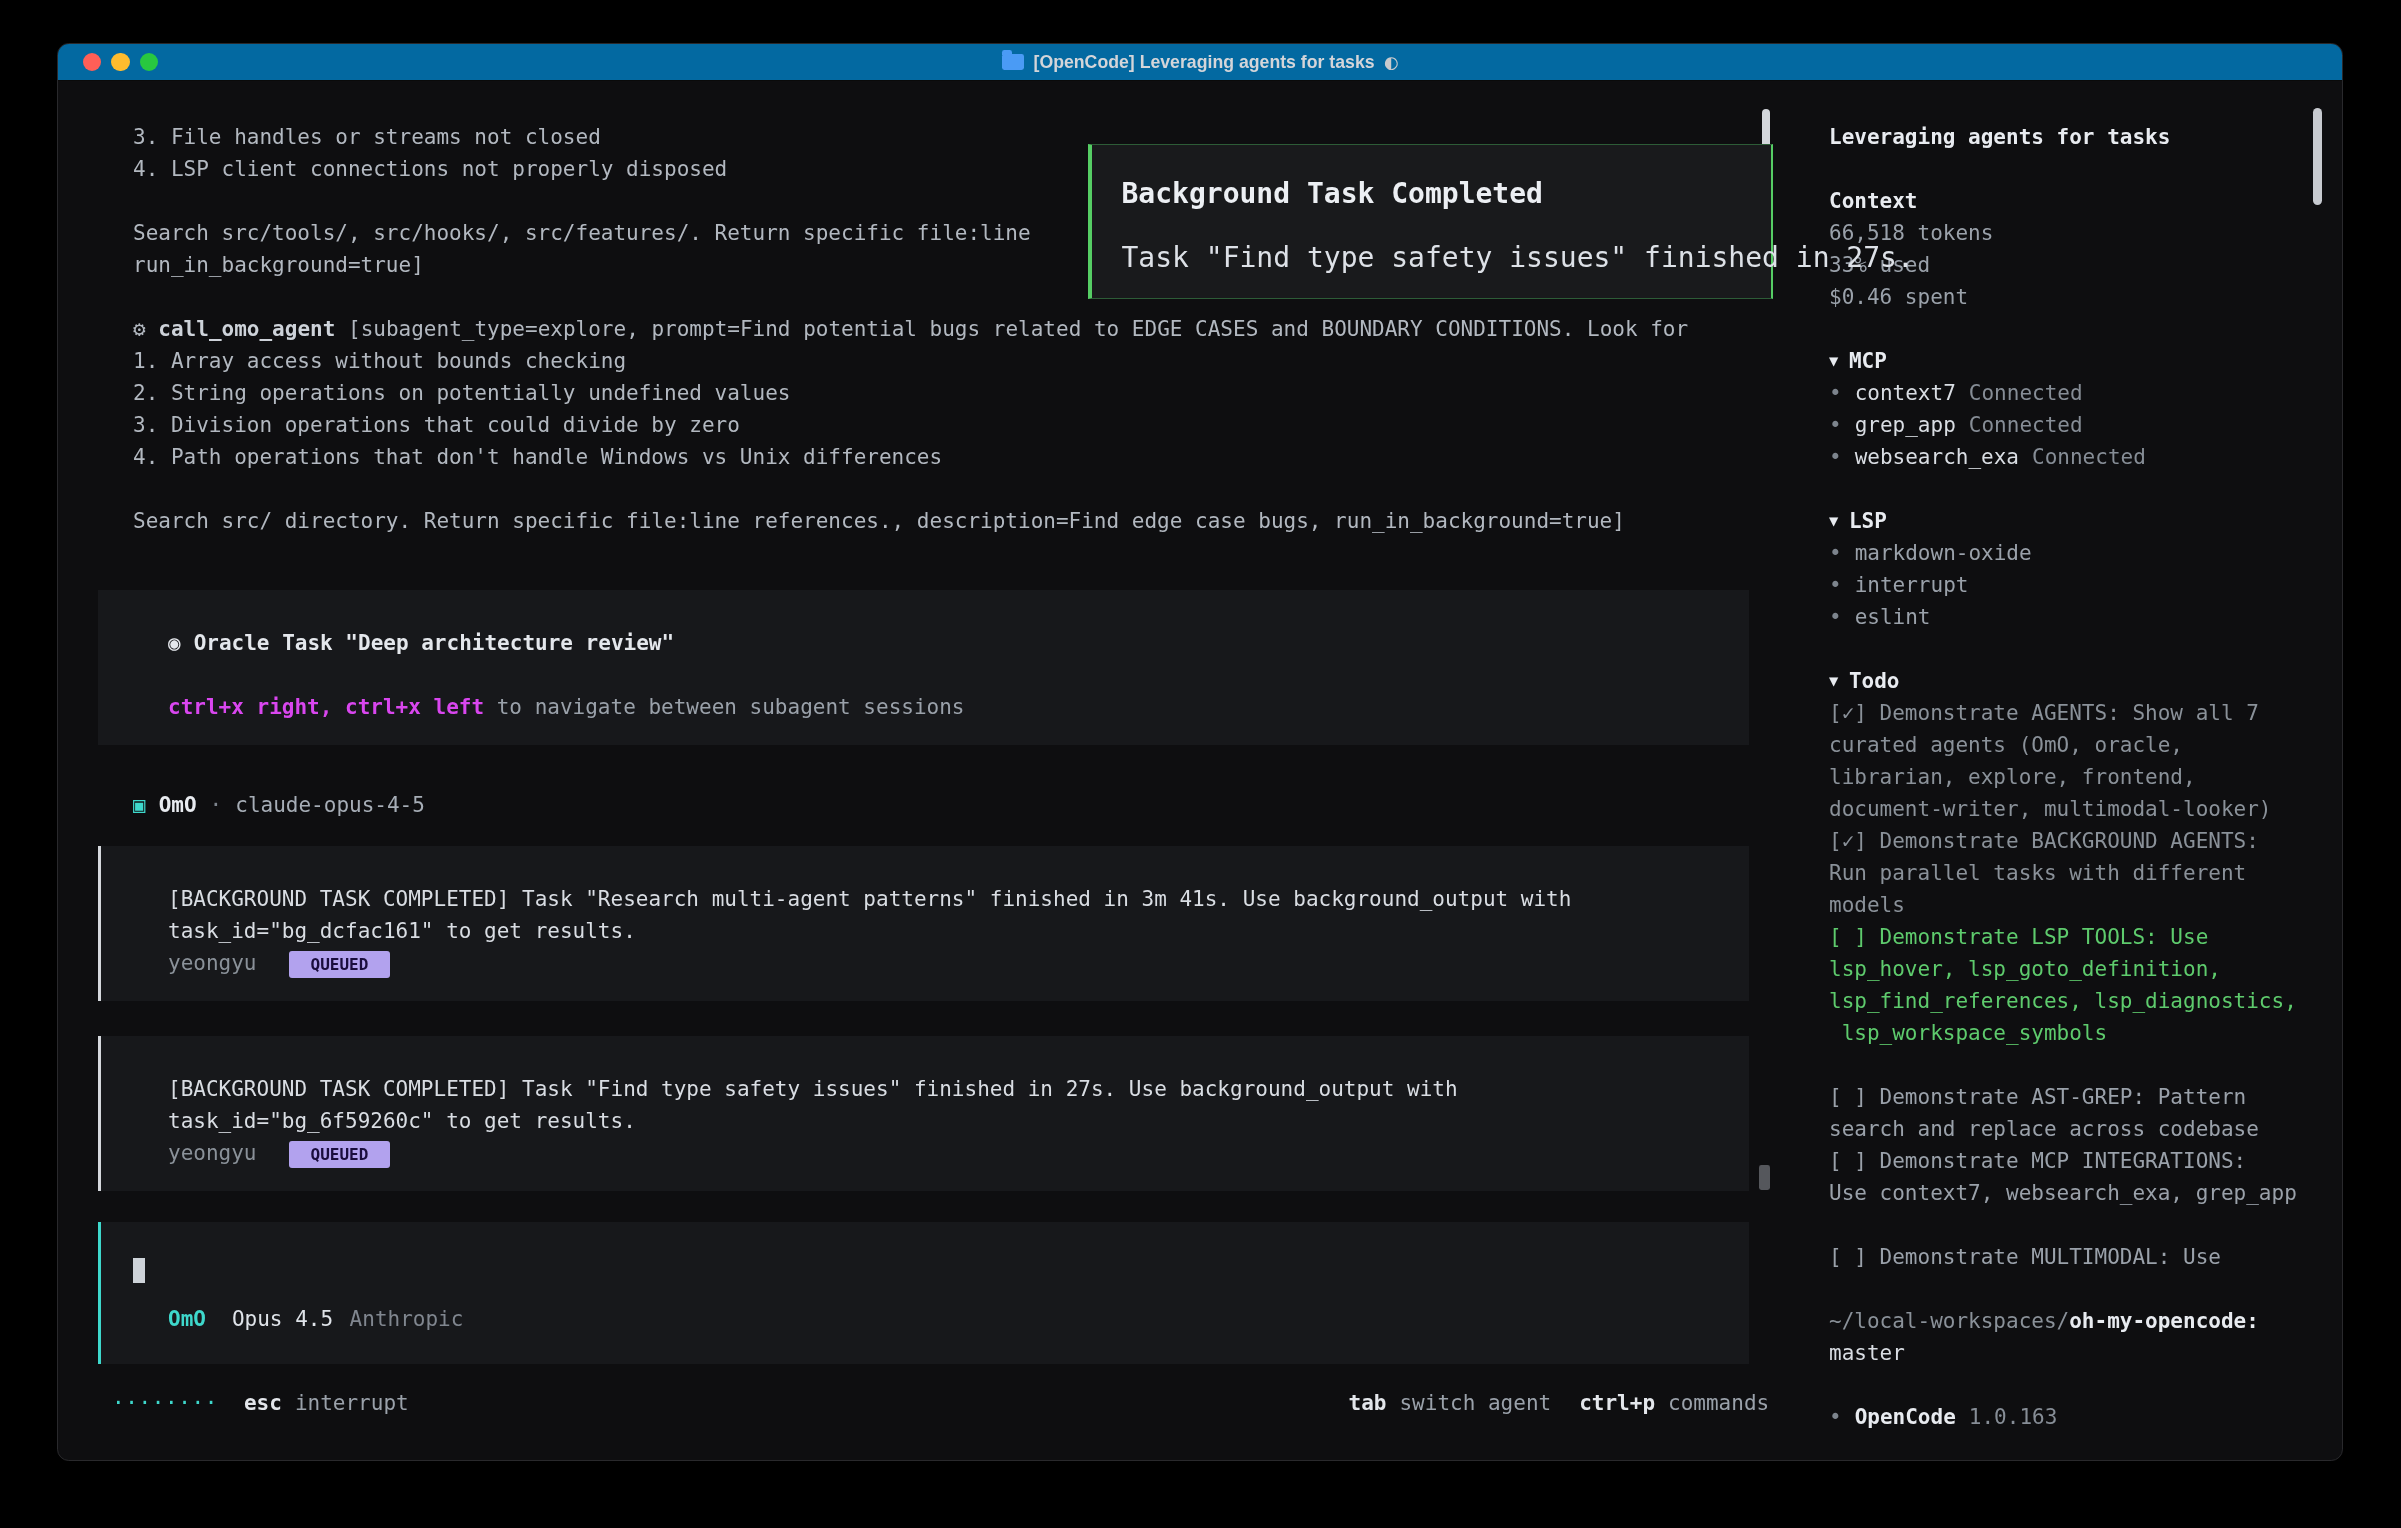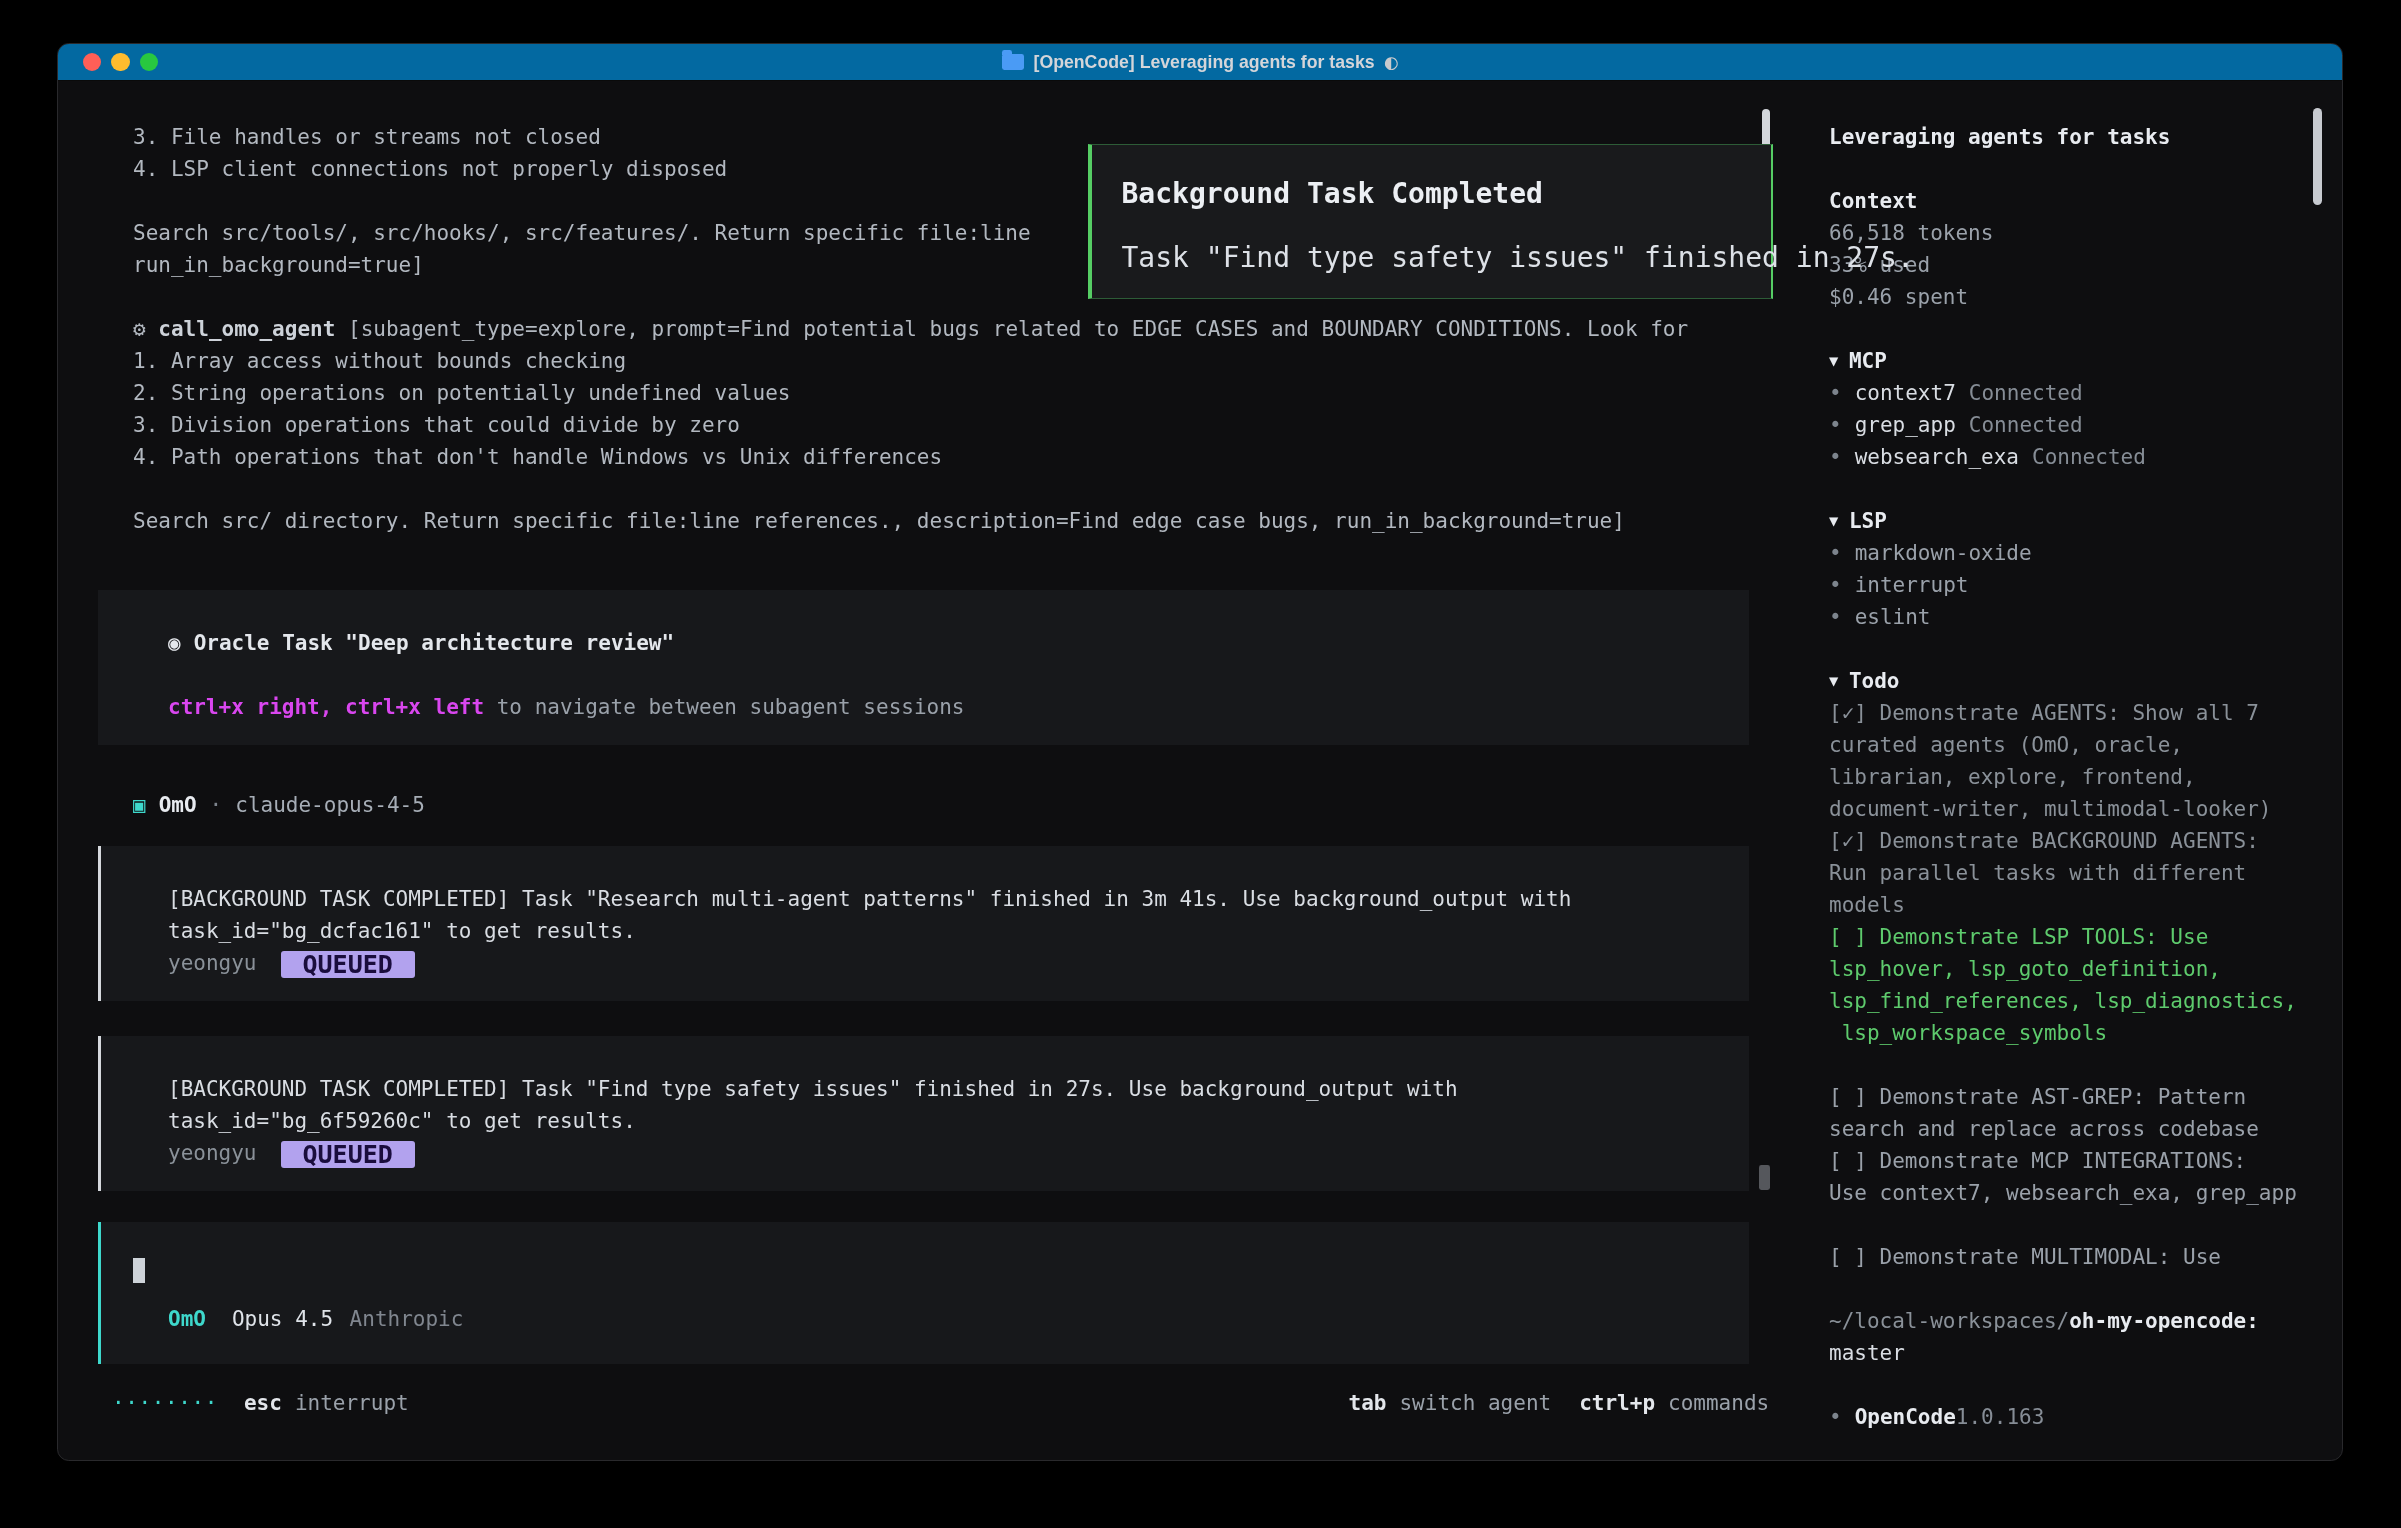--- a/index.html
+++ b/index.html
@@ -44,22 +44,22 @@
   .agent-header { margin-top:44px; }
   .agent-icon { color:#3ed8cc; margin-right:13px; }
   .agent-name { color:#e8ebf0; font-weight:bold; margin-right:13px; }
   .agent-dot { color:#7d848d; margin-right:13px; }
   .agent-model { color:#a6adb6; }
 
   .msg-block { height:155px; padding:37px 23.6px 0 32px; border-left:3.5px solid #d5d8dd; color:#d9dde3; }
   .msg-1 { margin-top:25px; }
   .msg-2 { margin-top:35px; }
   .author { color:#8a9199; }
-  .badge { display:inline-block; height:27px; line-height:27px; padding:0 22px; margin-left:24px;
-           background:#b2a2ee; color:#1a0d3d; font-weight:bold; font-size:25px; border-radius:3px;
+  .badge { display:inline-block; height:27px; line-height:27px; padding:0 22px; margin-left:32px;
+           background:#b2a2ee; color:#1a0d3d; font-weight:bold; font-size:16px; border-radius:3px;
            vertical-align:middle; }
 
   .input-box { margin-top:31px; height:142px; border-left:3.5px solid #3ed8cc; padding:34px 23.6px 0 32px; }
   .cursor { width:12.4px; height:25px; margin-top:2.4px; background:#ced3d9; }
   .input-footer { margin-top:19.5px; }
   .input-agent { color:#3ed8cc; font-weight:bold; margin-right:26px; }
   .input-model { color:#dfe3e9; margin-right:16.5px; }
   .input-provider { color:#80868f; }
 
   
@@ -95,21 +95,21 @@
   .mcp-name { color:#d9dde3; margin-right:13px; }
   .mcp-status { color:#868d96; }
   .lsp-name { color:#9aa1aa; }
   .todo-item.done { color:#8a9199; }
   .todo-item.pending { color:#9aa1aa; }
   .todo-item.active { color:#5ecb6d; }
   .todo-gap { margin-top:32px; }
   .ws-path { color:#8a9199; }
   .ws-repo { color:#e8ebf0; font-weight:bold; }
   .ws-branch { color:#d9dde3; }
-  .ver-name { color:#e8ebf0; font-weight:bold; }
+  .ver-name { color:#e8ebf0; font-weight:bold; margin-right:13px; }
   .ver-num { color:#868d96; }
 </style>
 </head>
 <body>
 
 <div class="window">
 
   <div class="titlebar">
     <div class="lights">
       <div class="light red"></div>

